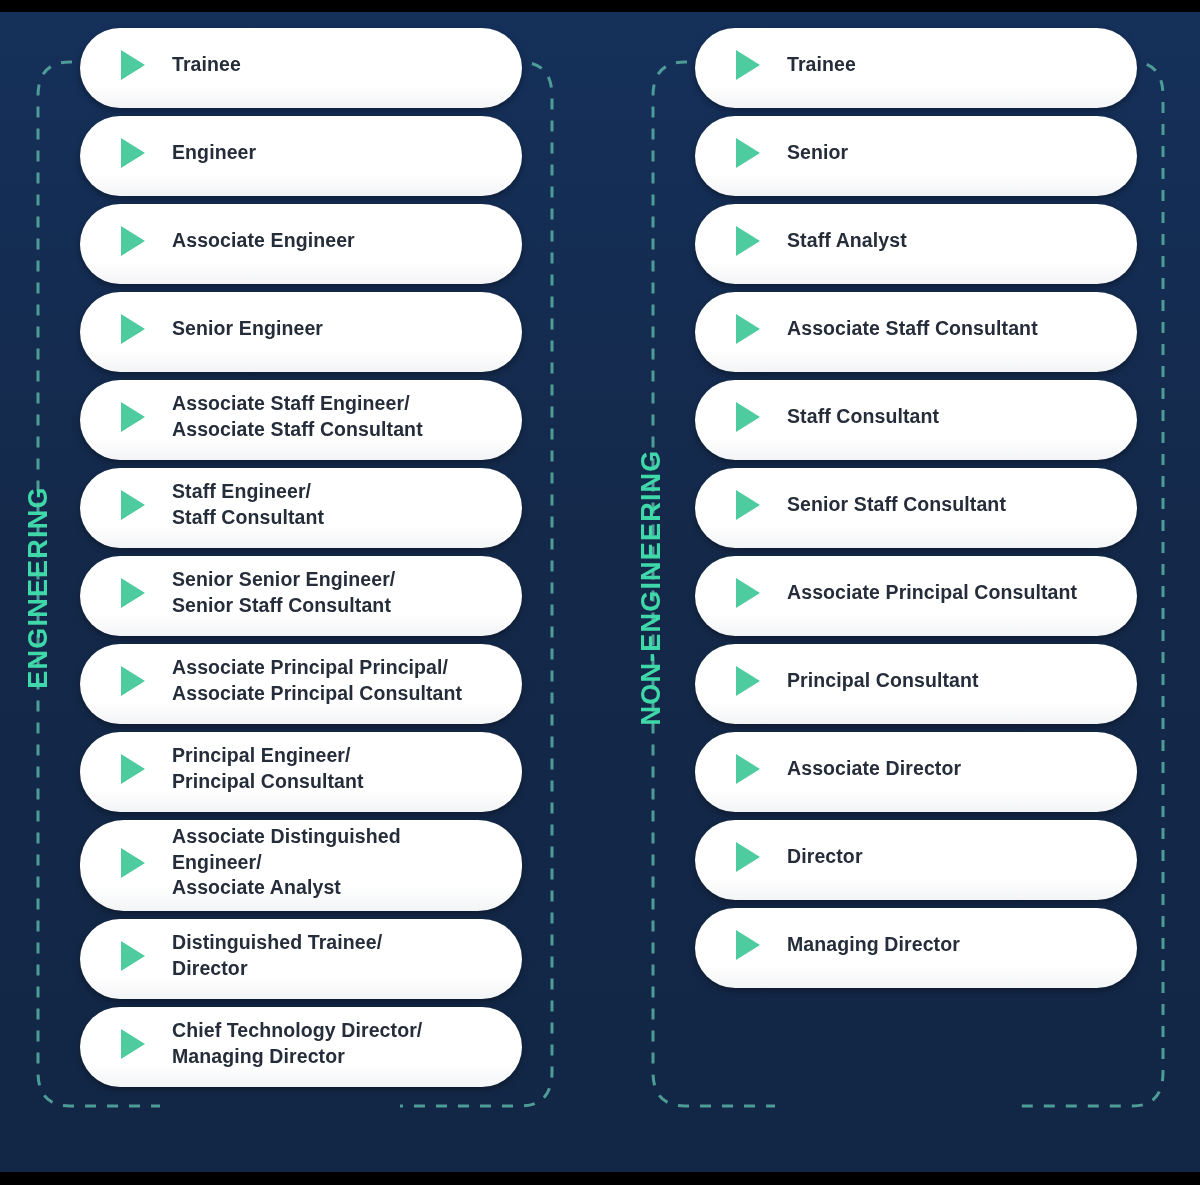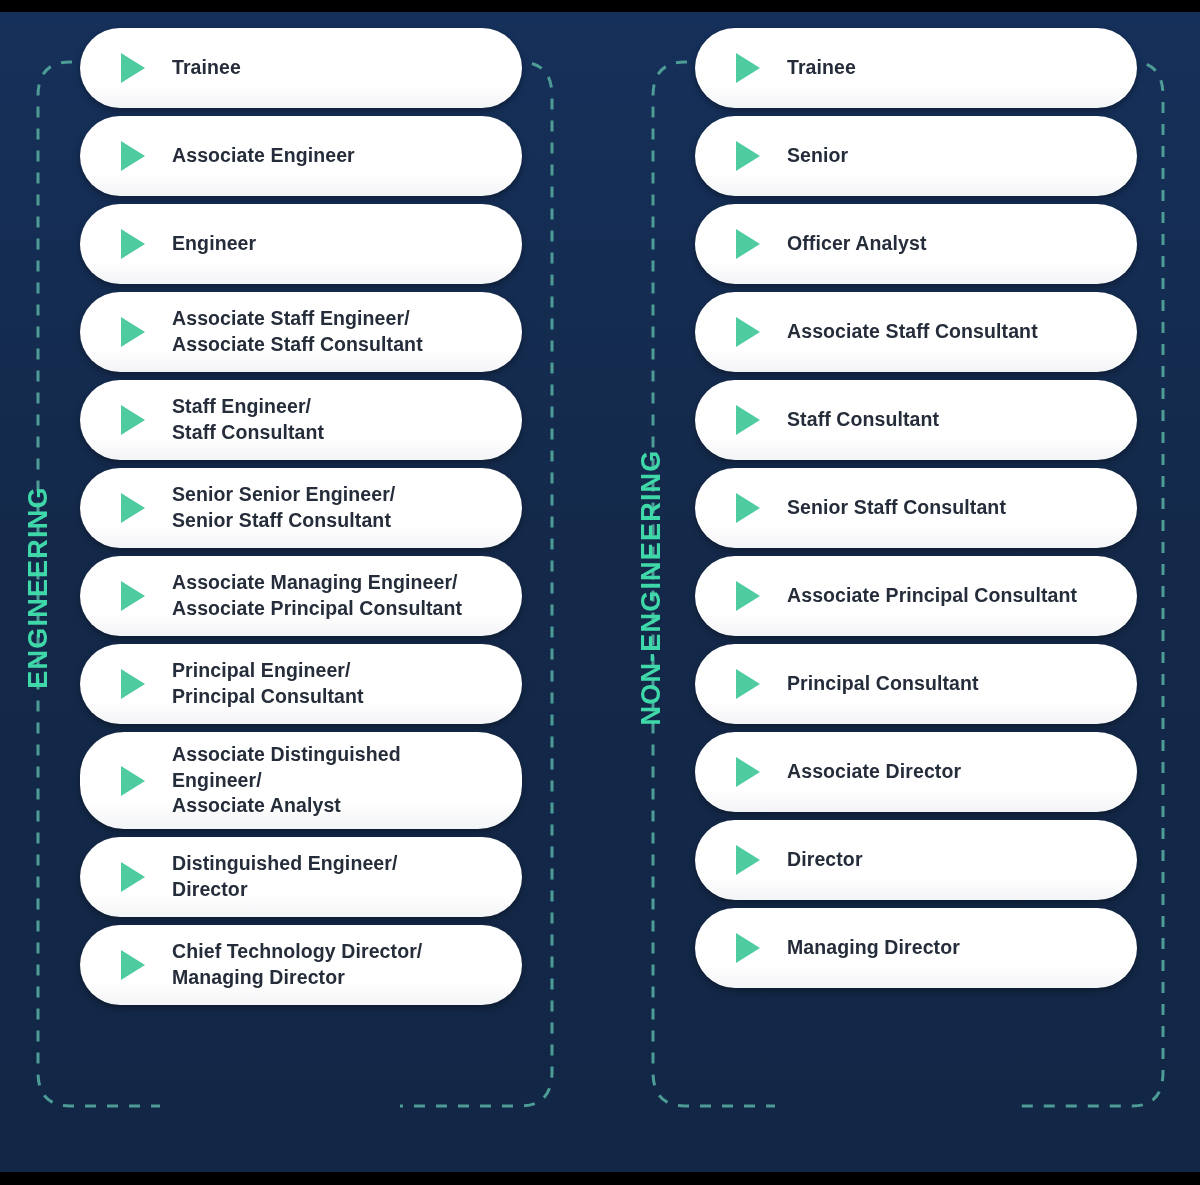--- a/index.html
+++ b/index.html
@@ -86,21 +86,21 @@
   .column.right .stack { left:80px;  width:442px; }
 
   .pill {
     position:relative;
     display:flex;
     align-items:center;
     background:#FFFFFF;
     background-image:linear-gradient(180deg,#ffffff 0%,#ffffff 72%,#f3f4f6 100%);
     border-radius:44px;
     min-height:80px;
-    padding:10px 26px 10px 36px;
+    padding:4px 26px 10px 36px;
     box-shadow:0 3px 6px rgba(0,0,0,.35);
   }
   .pill.tall { min-height:80px; }
 
   .arrow-icon {
     flex:0 0 auto;
     width:32px; height:34px;
     margin-right:24px;
   }
   .arrow-icon svg { display:block; width:100%; height:100%; }
@@ -145,32 +145,40 @@
           </span>
           <span class="pill-label">Trainee</span>
         </div>
 
         <div class="pill">
           <span class="arrow-icon">
             <svg viewBox="0 0 32 34">
                 <path d="M5 2 L29 17 L5 32 Z" fill="#4ECCA0"></path>
               </svg>
           </span>
+          <span class="pill-label">Engineer</span>
+        </div>
+
+        <div class="pill">
+          <span class="arrow-icon">
+            <svg viewBox="0 0 32 34">
+                <path d="M5 2 L29 17 L5 32 Z" fill="#4ECCA0"></path>
+              </svg>
+          </span>
           <span class="pill-label">Associate Engineer</span>
         </div>
 
         <div class="pill">
           <span class="arrow-icon">
             <svg viewBox="0 0 32 34">
                 <path d="M5 2 L29 17 L5 32 Z" fill="#4ECCA0"></path>
               </svg>
           </span>
-          <span class="pill-label">Engineer</span>
-        </div>
-
+          <span class="pill-label">Senior Engineer</span>
+        </div>
 
         <div class="pill tall">
           <span class="arrow-icon">
             <svg viewBox="0 0 32 34">
                 <path d="M5 2 L29 17 L5 32 Z" fill="#4ECCA0"></path>
               </svg>
           </span>
           <span class="pill-label">Associate Staff Engineer/
 Associate Staff Consultant</span>
         </div>
@@ -194,21 +202,21 @@
           <span class="pill-label">Senior Senior Engineer/
 Senior Staff Consultant</span>
         </div>
 
         <div class="pill tall">
           <span class="arrow-icon">
             <svg viewBox="0 0 32 34">
                 <path d="M5 2 L29 17 L5 32 Z" fill="#4ECCA0"></path>
               </svg>
           </span>
-          <span class="pill-label">Associate Managing Engineer/
+          <span class="pill-label">Associate Principal Principal/
 Associate Principal Consultant</span>
         </div>
 
         <div class="pill tall">
           <span class="arrow-icon">
             <svg viewBox="0 0 32 34">
                 <path d="M5 2 L29 17 L5 32 Z" fill="#4ECCA0"></path>
               </svg>
           </span>
           <span class="pill-label">Principal Engineer/
@@ -224,21 +232,21 @@
           <span class="pill-label">Associate Distinguished Engineer/
 Associate Analyst</span>
         </div>
 
         <div class="pill tall">
           <span class="arrow-icon">
             <svg viewBox="0 0 32 34">
                 <path d="M5 2 L29 17 L5 32 Z" fill="#4ECCA0"></path>
               </svg>
           </span>
-          <span class="pill-label">Distinguished Engineer/
+          <span class="pill-label">Distinguished Trainee/
 Director</span>
         </div>
 
         <div class="pill tall">
           <span class="arrow-icon">
             <svg viewBox="0 0 32 34">
                 <path d="M5 2 L29 17 L5 32 Z" fill="#4ECCA0"></path>
               </svg>
           </span>
           <span class="pill-label">Chief Technology Director/
@@ -279,21 +287,21 @@
           </span>
           <span class="pill-label">Senior</span>
         </div>
 
         <div class="pill">
           <span class="arrow-icon">
             <svg viewBox="0 0 32 34">
                 <path d="M5 2 L29 17 L5 32 Z" fill="#4ECCA0"></path>
               </svg>
           </span>
-          <span class="pill-label">Officer Analyst</span>
+          <span class="pill-label">Staff Analyst</span>
         </div>
 
         <div class="pill tall">
           <span class="arrow-icon">
             <svg viewBox="0 0 32 34">
                 <path d="M5 2 L29 17 L5 32 Z" fill="#4ECCA0"></path>
               </svg>
           </span>
           <span class="pill-label">Associate Staff Consultant</span>
         </div>

